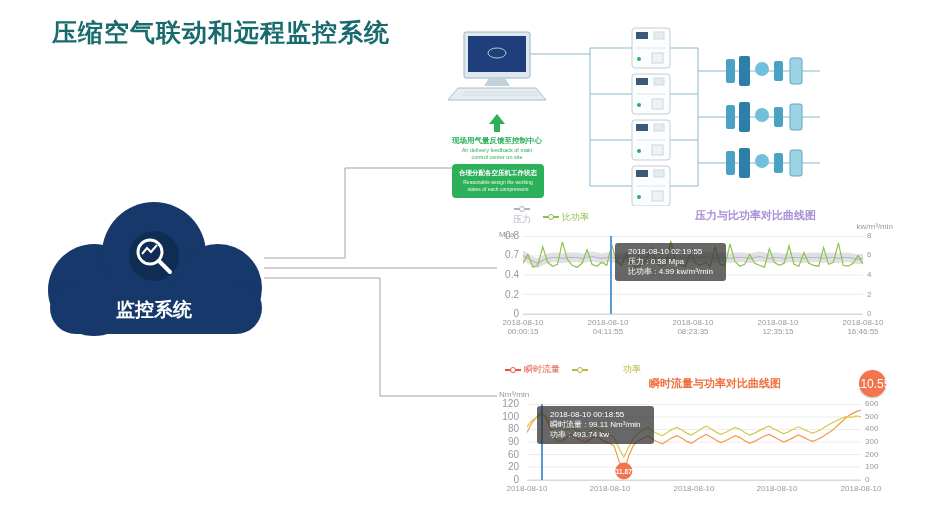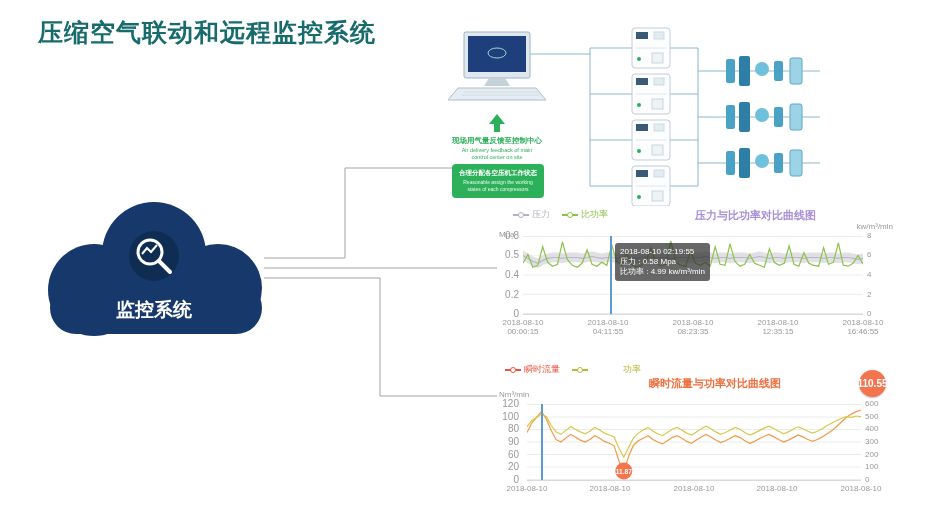--- a/index.html
+++ b/index.html
@@ -1,39 +1,39 @@
 <!DOCTYPE html>
 <html><head>
 <meta charset="utf-8">
 <style>
   html,body{margin:0;padding:0}
   body{width:945px;height:529px;position:relative;background:#fff;overflow:hidden;
        font-family:"Liberation Sans","DejaVu Sans",sans-serif}
   .abs{position:absolute}
-  #page-title{position:absolute;left:38px;top:16px;font-size:25px;font-weight:bold;
+  #page-title{position:absolute;left:52px;top:16px;font-size:25px;font-weight:bold;
               color:#176b6d;letter-spacing:1px}
   
   .chart{position:absolute;width:390px}
   .plot{position:absolute;border-bottom:1px solid #d9d9d9}
   .plot svg{position:absolute;left:0;top:0}
   .cursor{position:absolute;top:0;width:1.5px;background:#5b9bd5;z-index:3}
   .tooltip{position:absolute;background:rgba(45,45,45,.72);color:#fff;font-size:8px;
-           line-height:10px;padding:4px 5px;border-radius:3px;z-index:5;white-space:nowrap}
+           line-height:10px;padding:4px 13px;border-radius:3px;z-index:5;white-space:nowrap}
   .ytick{position:absolute;font-size:10px;color:#999;width:22px;text-align:right;line-height:8px}
   .ytickr{position:absolute;font-size:8px;color:#999;width:26px;text-align:left;line-height:8px}
   .axlabel{position:absolute;font-size:8px;color:#999;white-space:nowrap}
   .legend{position:absolute;display:flex;gap:12px;font-size:9px;align-items:center;z-index:2}
   .litem{display:flex;align-items:center;gap:3px;cursor:pointer}
   .lgmark{display:inline-block;width:16px;height:2px;background:currentColor;position:relative}
   .lgmark::after{content:"";position:absolute;left:5px;top:-2px;width:4px;height:4px;
                  border-radius:50%;border:1.5px solid currentColor;background:#fff}
   .ctitle{position:absolute;font-size:11px;font-weight:bold;white-space:nowrap}
   .xlab{position:absolute;width:70px;text-align:center;font-size:8px;color:#999;line-height:9px}
   .badge{position:absolute;width:27px;height:27px;border-radius:50%;background:#f4744d;color:#fff;
-         font-size:10px;font-weight:bold;display:flex;align-items:center;justify-content:center;
+         font-size:12px;font-weight:normal;display:flex;align-items:center;justify-content:center;
          box-shadow:0 1px 2px rgba(0,0,0,.25);z-index:6}
 </style>
 </head>
 <body>
 
 <div id="page-title">压缩空气联动和远程监控系统</div>
 
 <svg class="abs" style="left:0;top:0" width="945" height="529" viewBox="0 0 945 529">
   <polyline points="264,258 345,258 345,168 456,168" fill="none" stroke="#a3a3a3" stroke-width="1"></polyline>
   <polyline points="264,268 497,268" fill="none" stroke="#a3a3a3" stroke-width="1"></polyline>
@@ -143,35 +143,35 @@
     <rect x="4" y="-12" width="9" height="24" rx="2" fill="#4aa3c4"></rect>
     <rect x="17" y="-15" width="11" height="30" rx="2" fill="#2d7fa8"></rect>
     <circle cx="40" cy="-2" r="7" fill="#6fc0da"></circle>
     <rect x="52" y="-10" width="9" height="20" rx="2" fill="#4aa3c4"></rect>
     <rect x="68" y="-13" width="12" height="26" rx="2" fill="#9ed3e6" stroke="#5aa8c6"></rect>
   </g>
 </svg>
 
 <div class="chart" style="left:497px;top:205px;height:145px">
   <div class="legend" style="left:16px;top:3px">
-    <span class="litem" style="color: rgb(178, 178, 188);">
+    <span class="litem" style="color: rgb(178, 178, 188); flex-direction: column;">
       <span class="lgmark"></span>
       <span>压力</span>
     </span>
     <span class="litem" style="color: rgb(139, 195, 74);">
       <span class="lgmark"></span>
       <span>比功率</span>
     </span>
   </div>
   <div class="ctitle" style="left:198px;top:3px;color:#a98fd8">压力与比功率对比曲线图</div>
   <div class="axlabel" style="left:2px;top:25px">Mpa</div>
   <div class="axlabel" style="right:-6px;top:17px">kw/m³/min</div>
 
   <div class="ytick" style="left:0;top:27px">0.8</div>
-  <div class="ytick" style="left:0;top:46px">0.5</div>
+  <div class="ytick" style="left:0;top:46px">0.7</div>
   <div class="ytick" style="left:0;top:66px">0.4</div>
   <div class="ytick" style="left:0;top:86px">0.2</div>
   <div class="ytick" style="left:0;top:105px">0</div>
 
   <div class="ytickr" style="left:370px;top:27px">8</div>
   <div class="ytickr" style="left:370px;top:46px">6</div>
   <div class="ytickr" style="left:370px;top:66px">4</div>
   <div class="ytickr" style="left:370px;top:86px">2</div>
   <div class="ytickr" style="left:370px;top:105px">0</div>
 
@@ -257,20 +257,25 @@
         <line x1="0" y1="63" x2="334" y2="63" stroke="#ececec" stroke-width="1"></line>
         <line x1="0" y1="75.5" x2="334" y2="75.5" stroke="#ececec" stroke-width="1"></line>
         <polyline points="0.0,28.5 4.8,19.0 9.7,13.2 14.5,7.6 19.4,15.2 24.2,26.6 29.0,35.5 33.9,38.0 38.7,34.2 43.6,30.4 48.4,32.9 53.2,36.1 58.1,38.0 62.9,35.5 67.8,31.7 72.6,34.2 77.4,37.4 82.3,39.3 87.1,41.8 92.0,57.0 96.8,68.5 101.7,51.9 106.5,41.2 111.3,36.7 116.2,34.2 121.0,31.7 125.9,35.5 130.7,38.0 135.5,39.9 140.4,36.7 145.2,33.6 150.1,31.7 154.9,34.2 159.7,37.4 164.6,39.3 169.4,36.1 174.3,32.9 179.1,30.4 183.9,32.9 188.8,36.1 193.6,38.6 198.5,36.7 203.3,34.2 208.1,31.7 213.0,33.6 217.8,36.7 222.7,39.3 227.5,37.4 232.3,34.8 237.2,32.3 242.0,30.4 246.9,32.9 251.7,35.5 256.6,38.0 261.4,36.1 266.2,33.6 271.1,31.0 275.9,32.9 280.8,35.5 285.6,37.4 290.4,35.5 295.3,32.9 300.1,29.8 305.0,26.6 309.8,22.2 314.6,17.7 319.5,13.3 324.3,10.1 329.2,7.6 334.0,6.0" fill="none" stroke="#f29a4a" stroke-width="1.2"></polyline>
         <polyline points="0.0,22.8 4.8,16.5 9.7,13.5 14.5,10.1 19.4,12.7 24.2,21.5 29.0,27.9 33.9,30.4 38.7,26.6 43.6,22.8 48.4,25.3 53.2,27.9 58.1,29.8 62.9,27.2 67.8,23.4 72.6,26.0 77.4,29.1 82.3,31.0 87.1,32.9 92.0,44.3 96.8,53.2 101.7,43.1 106.5,34.2 111.3,29.1 116.2,26.0 121.0,23.4 125.9,27.2 130.7,29.8 135.5,31.7 140.4,28.5 145.2,25.3 150.1,23.4 154.9,26.0 159.7,29.1 164.6,31.0 169.4,27.9 174.3,24.7 179.1,22.2 183.9,24.7 188.8,27.9 193.6,30.4 198.5,28.5 203.3,26.0 208.1,23.4 213.0,25.3 217.8,28.5 222.7,31.0 227.5,29.1 232.3,26.6 237.2,24.1 242.0,22.2 246.9,24.7 251.7,27.2 256.6,29.8 261.4,27.9 266.2,25.3 271.1,22.8 275.9,24.7 280.8,27.2 285.6,29.1 290.4,27.2 295.3,24.7 300.1,21.5 305.0,19.0 309.8,16.5 314.6,14.2 319.5,12.7 324.3,13.3 329.2,12.0 334.0,12.7" fill="none" stroke="#d8c84a" stroke-width="1.2"></polyline>
         <circle cx="96.81159420289855" cy="67" r="8.5" fill="#f4744d"></circle>
         <text x="96.81159420289855" y="69.5" text-anchor="middle" font-size="6.5" fill="#fff" font-weight="bold">11.87</text>
       </svg>
     <div class="cursor" style="left:14px;height:76px"></div>
   </div>
 
+  <div class="tooltip" style="left:40px;top:46px">
+    <div>2018-08-10 00:18:55</div>
+    <div>瞬时流量 : 99.11 Nm³/min</div>
+    <div>功率 : 493.74 kw</div>
+  </div>
 
   <div class="badge" style="left:362px;top:10px">110.55</div>
 
   <div class="xlab" style="left:-5px;top:124px">
       <div>2018-08-10</div>
     </div>
   <div class="xlab" style="left:78px;top:124px">
       <div>2018-08-10</div>
     </div>
   <div class="xlab" style="left:162px;top:124px">

